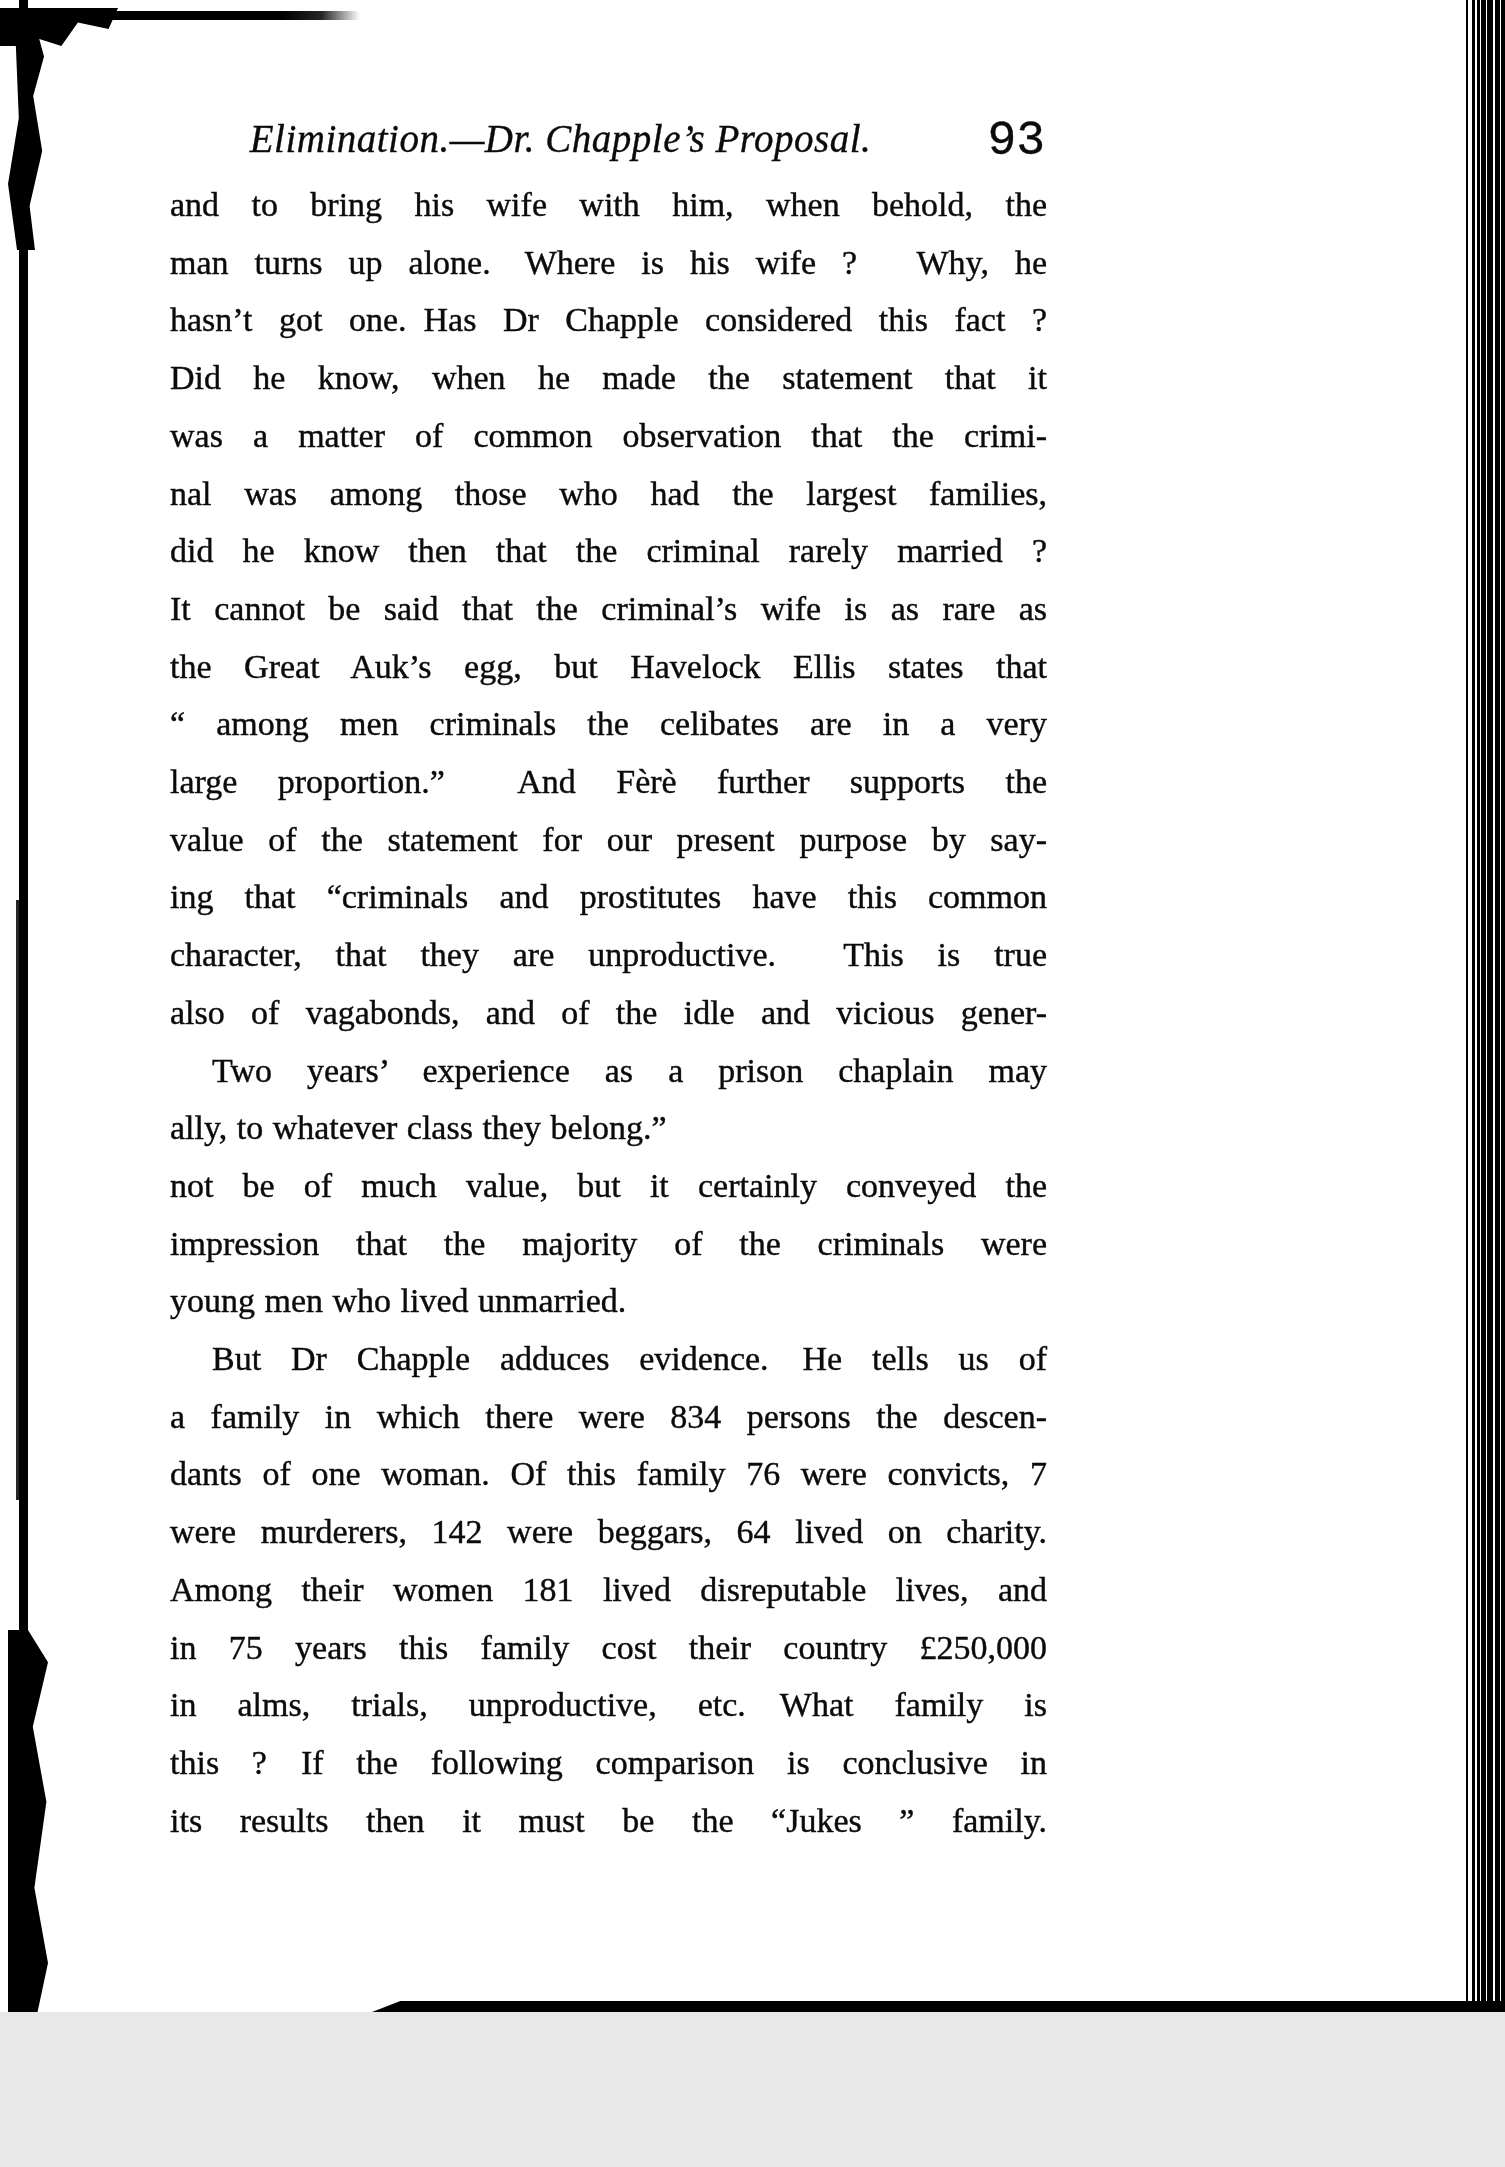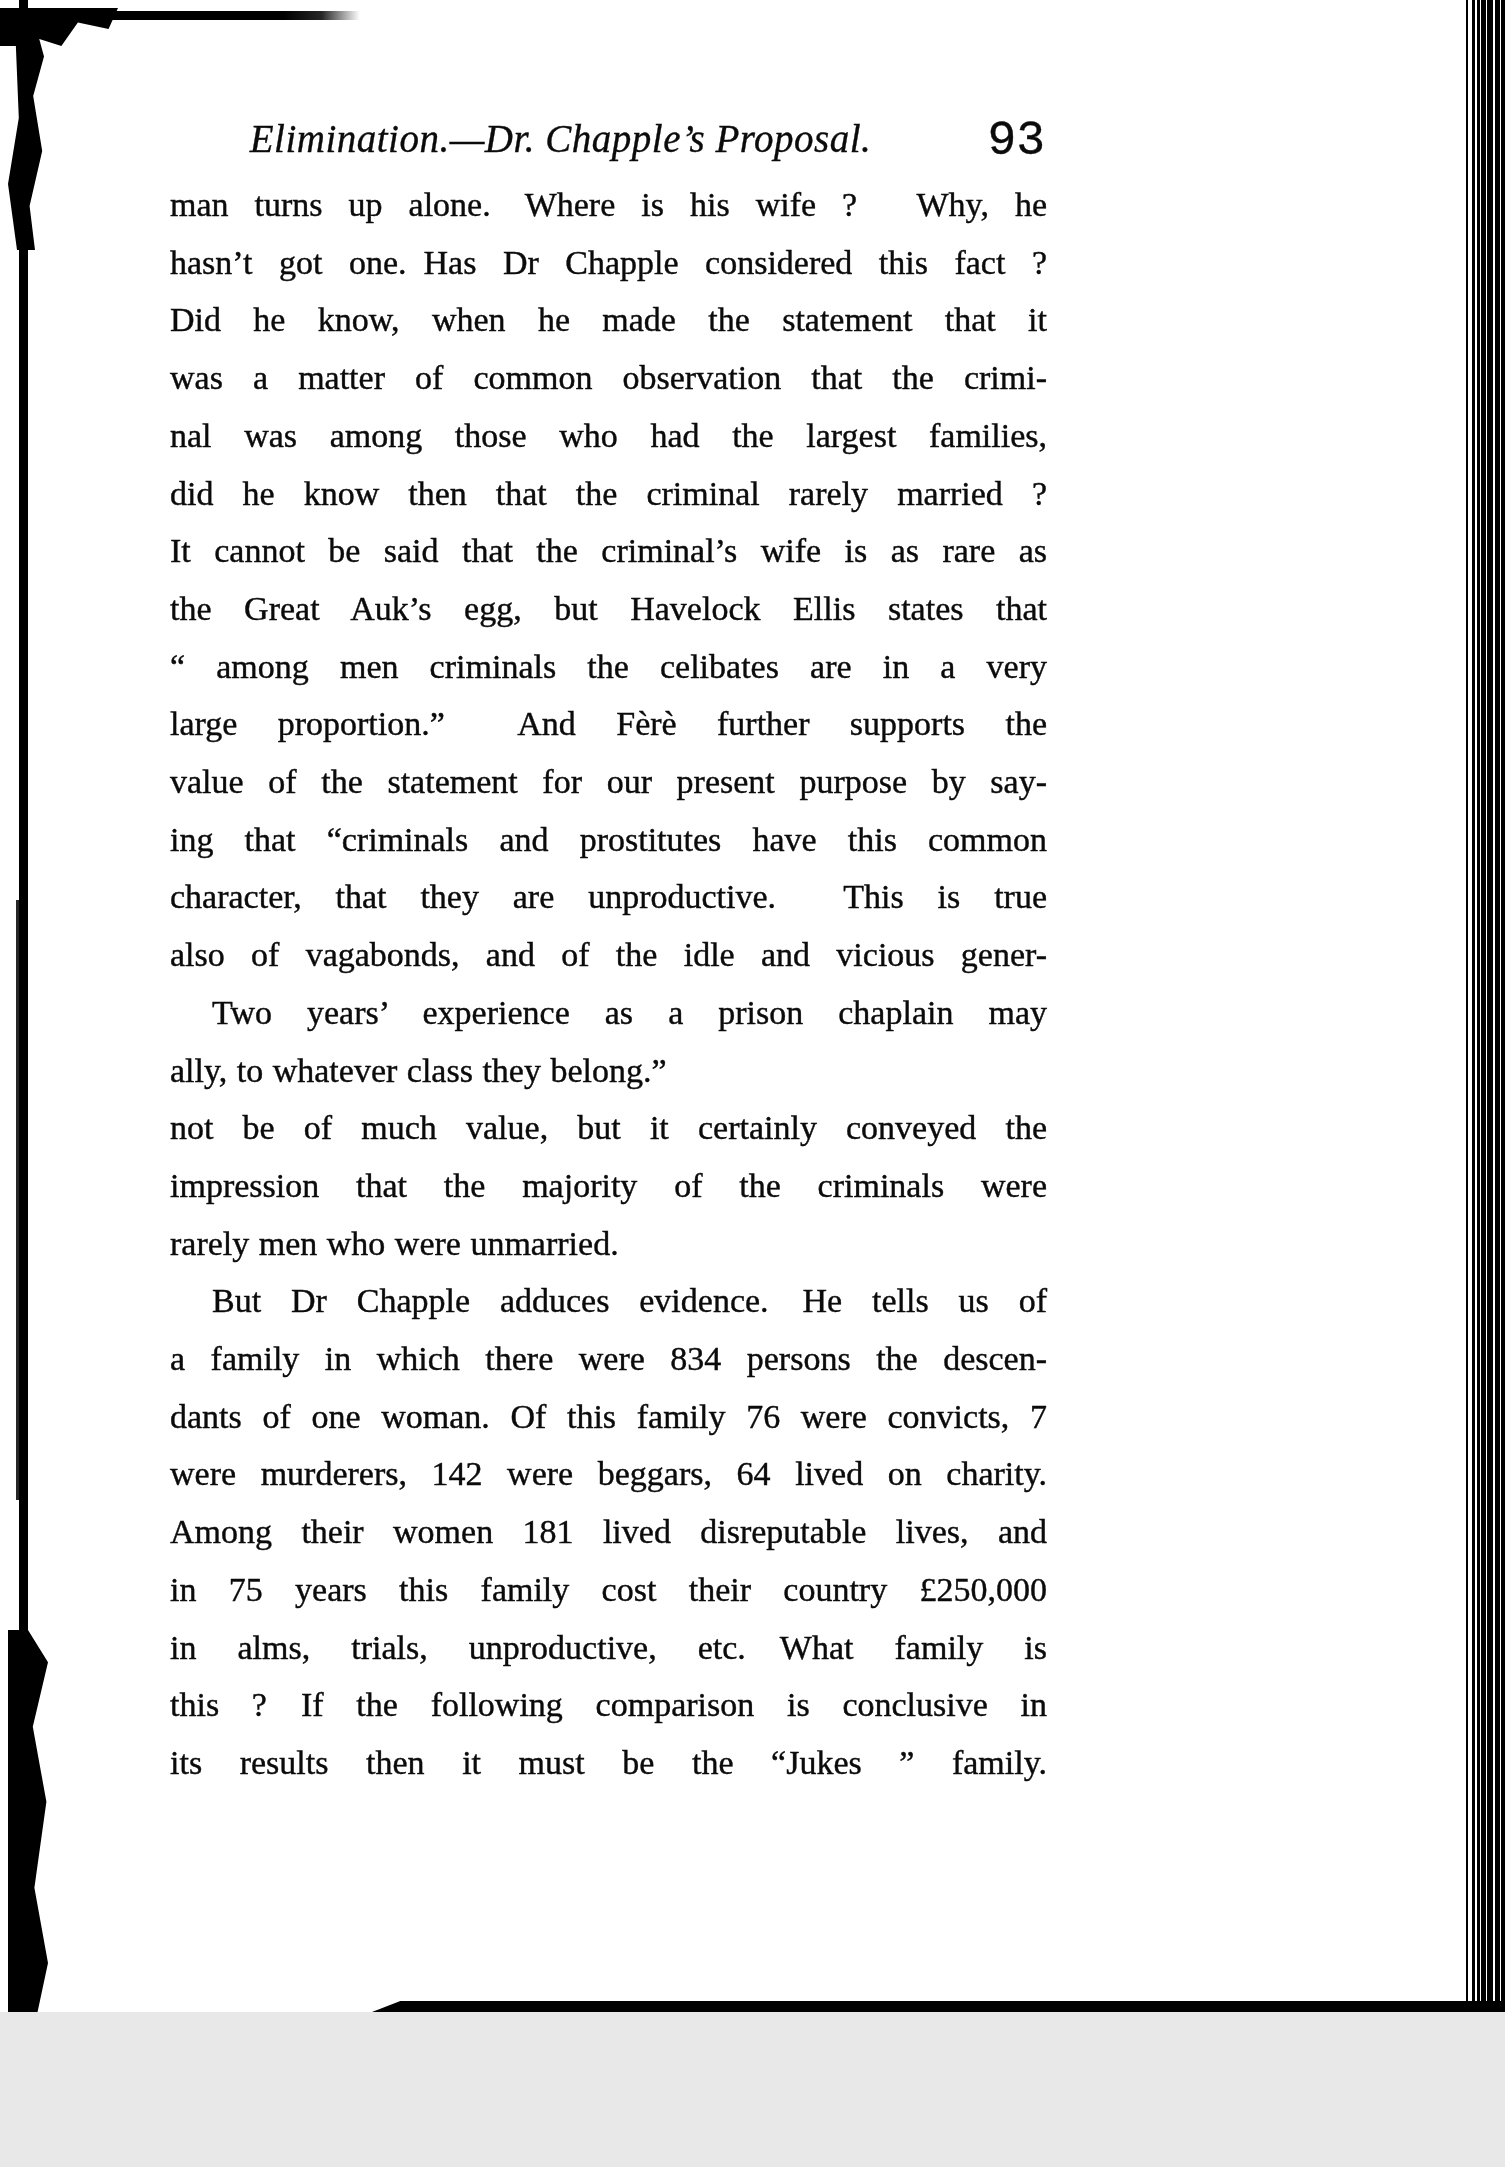--- a/index.html
+++ b/index.html
@@ -78,39 +78,40 @@
 <body>
 
 <div class="page">
 
   <div class="header">
     <span class="title">Elimination.—Dr. Chapple’s Proposal.</span>
     <span class="pagenum">93</span>
   </div>
 
   <div class="bodytext">
+    <div class="line">and to bring his wife with him, when behold, the</div>
     <div class="line">man turns up alone. Where is his wife ?  Why, he</div>
     <div class="line">hasn’t got one. Has Dr Chapple considered this fact ?</div>
     <div class="line">Did he know, when he made the statement that it</div>
     <div class="line">was a matter of common observation that the crimi-</div>
     <div class="line">nal was among those who had the largest families,</div>
     <div class="line">did he know then that the criminal rarely married ?</div>
     <div class="line">It cannot be said that the criminal’s wife is as rare as</div>
     <div class="line">the Great Auk’s egg, but Havelock Ellis states that</div>
     <div class="line">“ among men criminals the celibates are in a very</div>
     <div class="line">large proportion.”  And Fèrè further supports the</div>
     <div class="line">value of the statement for our present purpose by say-</div>
     <div class="line">ing that “criminals and prostitutes have this common</div>
     <div class="line">character, that they are unproductive.  This is true</div>
     <div class="line">also of vagabonds, and of the idle and vicious gener-</div>
     <div class="line indent">Two years’ experience as a prison chaplain may</div>
     <div class="line short">ally, to whatever class they belong.”</div>
     <div class="line">not be of much value, but it certainly conveyed the</div>
     <div class="line">impression that the majority of the criminals were</div>
-    <div class="line short">rarely men who were unmarried.</div>
+    <div class="line short">young men who lived unmarried.</div>
     <div class="line indent">But Dr Chapple adduces evidence. He tells us of</div>
     <div class="line">a family in which there were 834 persons the descen-</div>
     <div class="line">dants of one woman. Of this family 76 were convicts, 7</div>
     <div class="line">were murderers, 142 were beggars, 64 lived on charity.</div>
     <div class="line">Among their women 181 lived disreputable lives, and</div>
     <div class="line">in 75 years this family cost their country £250,000</div>
     <div class="line">in alms, trials, unproductive, etc. What family is</div>
     <div class="line">this ? If the following comparison is conclusive in</div>
     <div class="line">its results then it must be the “Jukes ” family.</div>
   </div>

